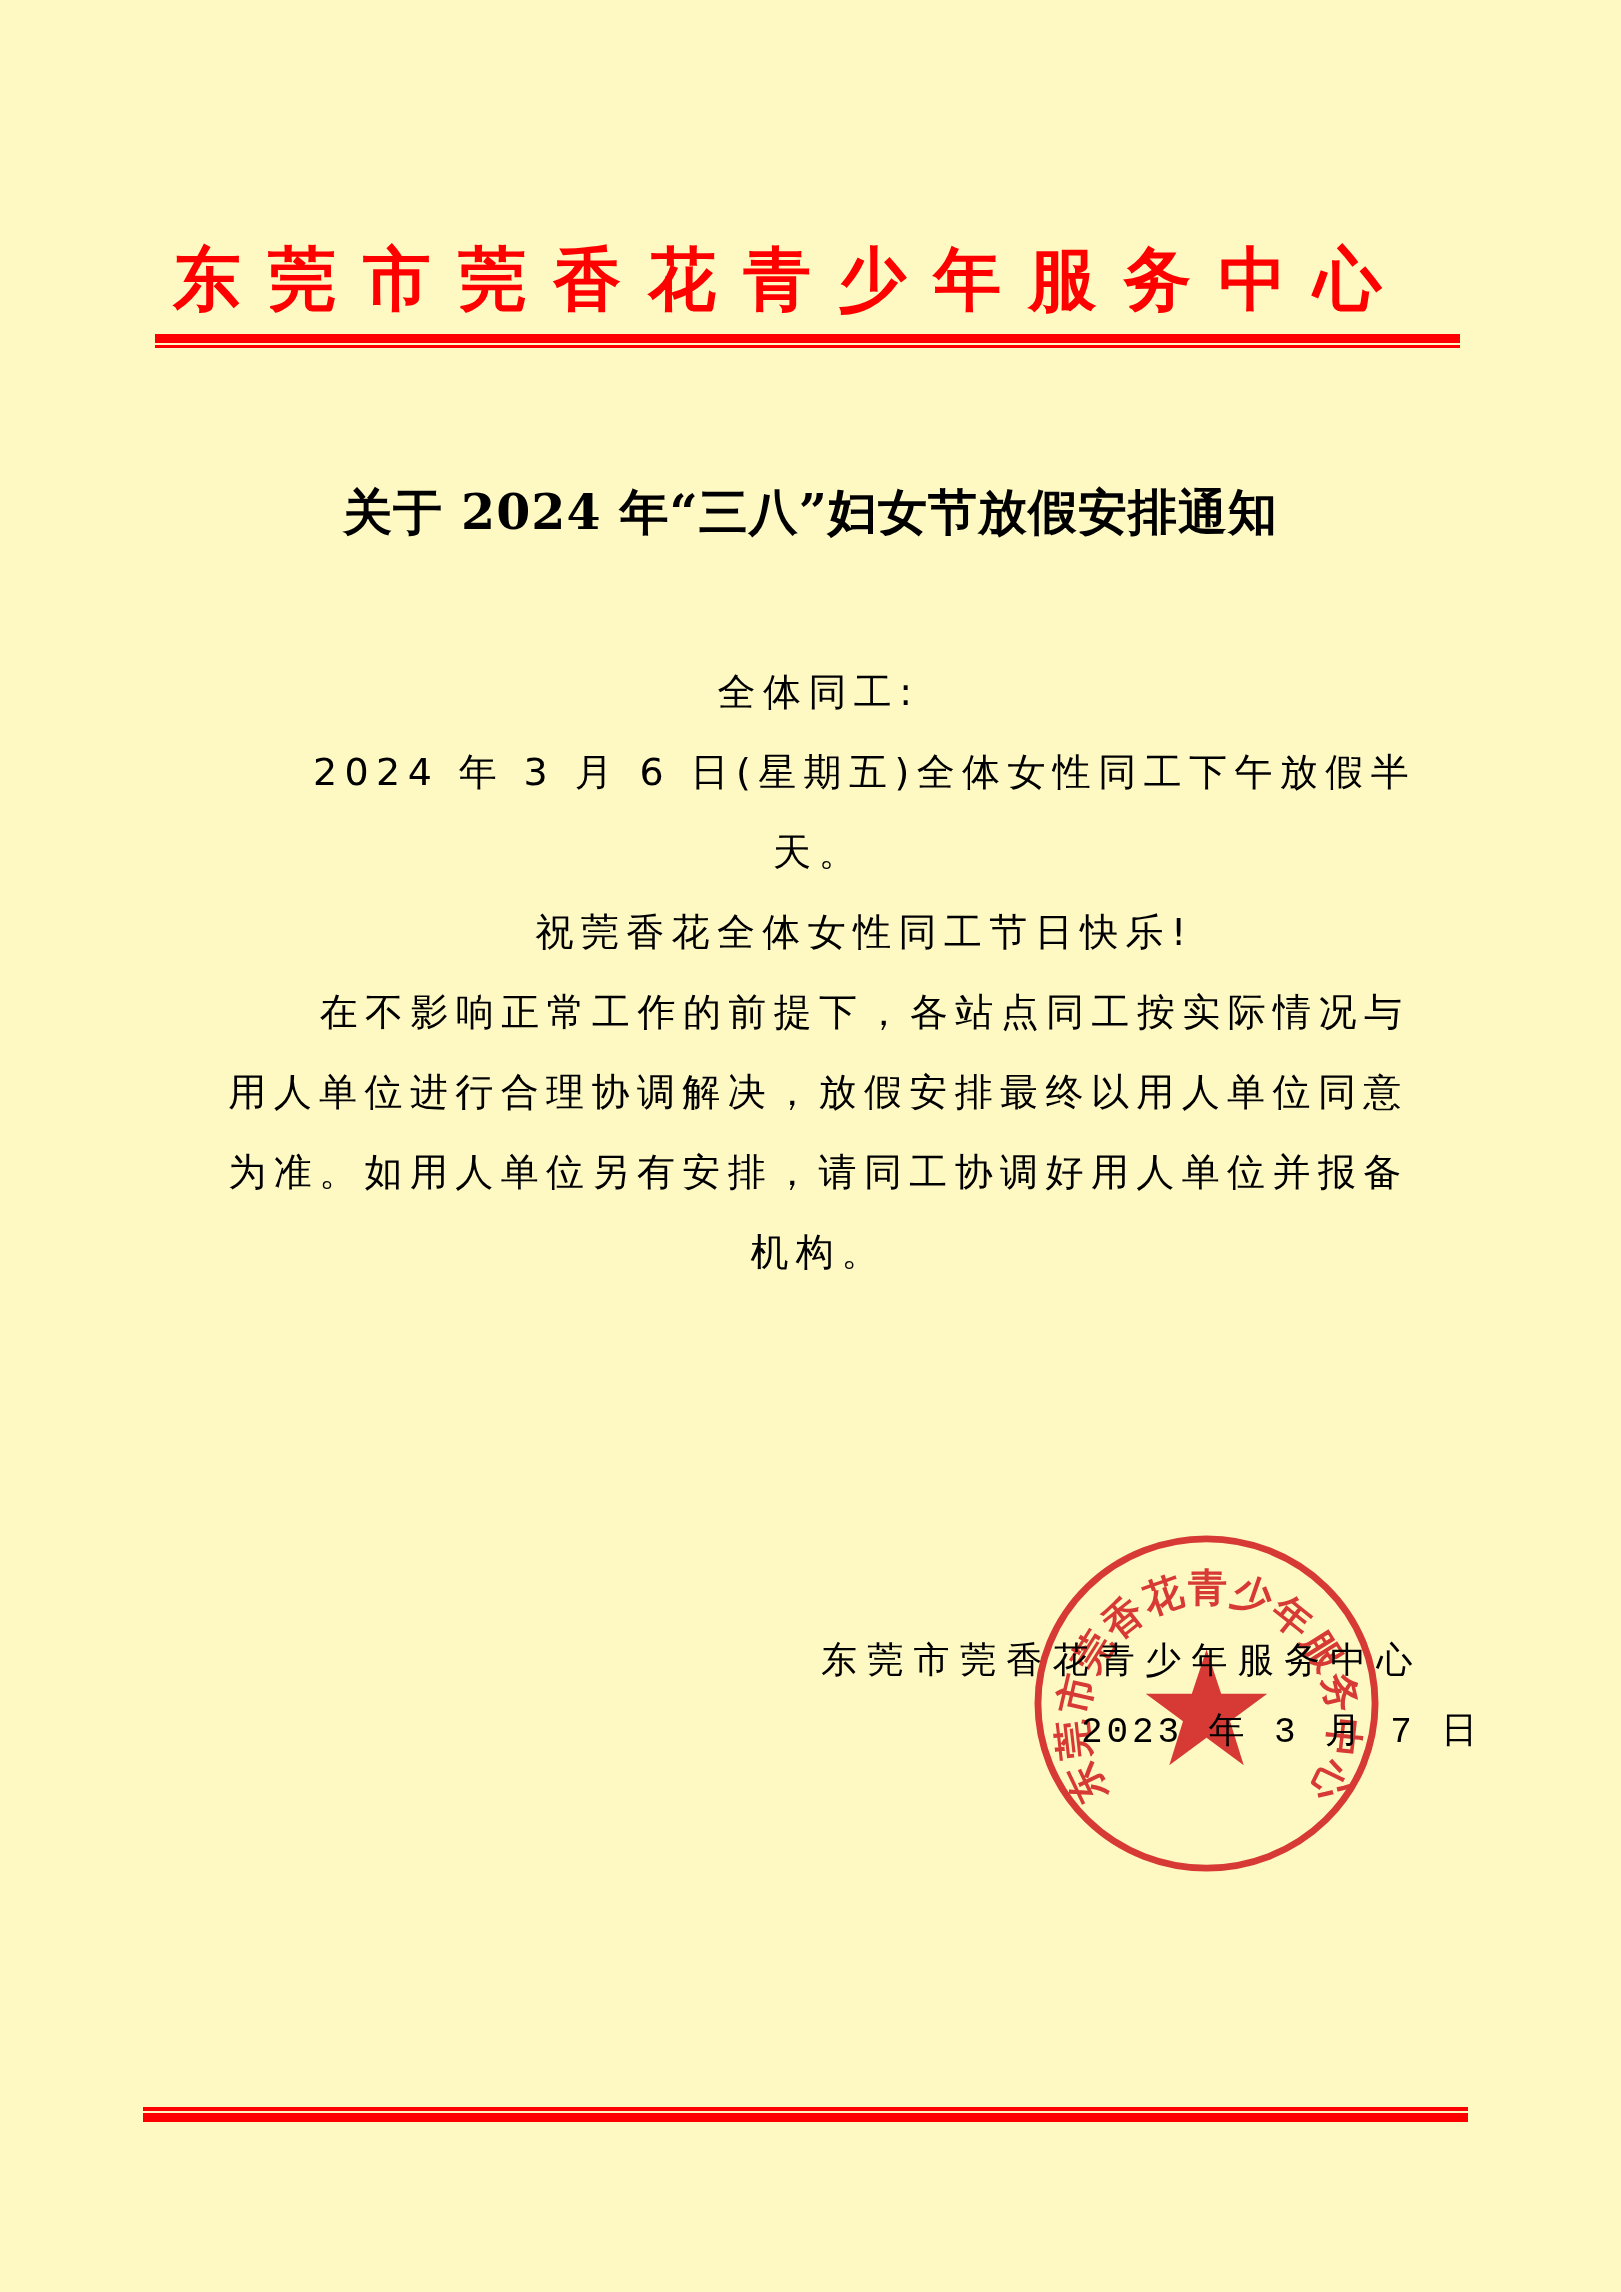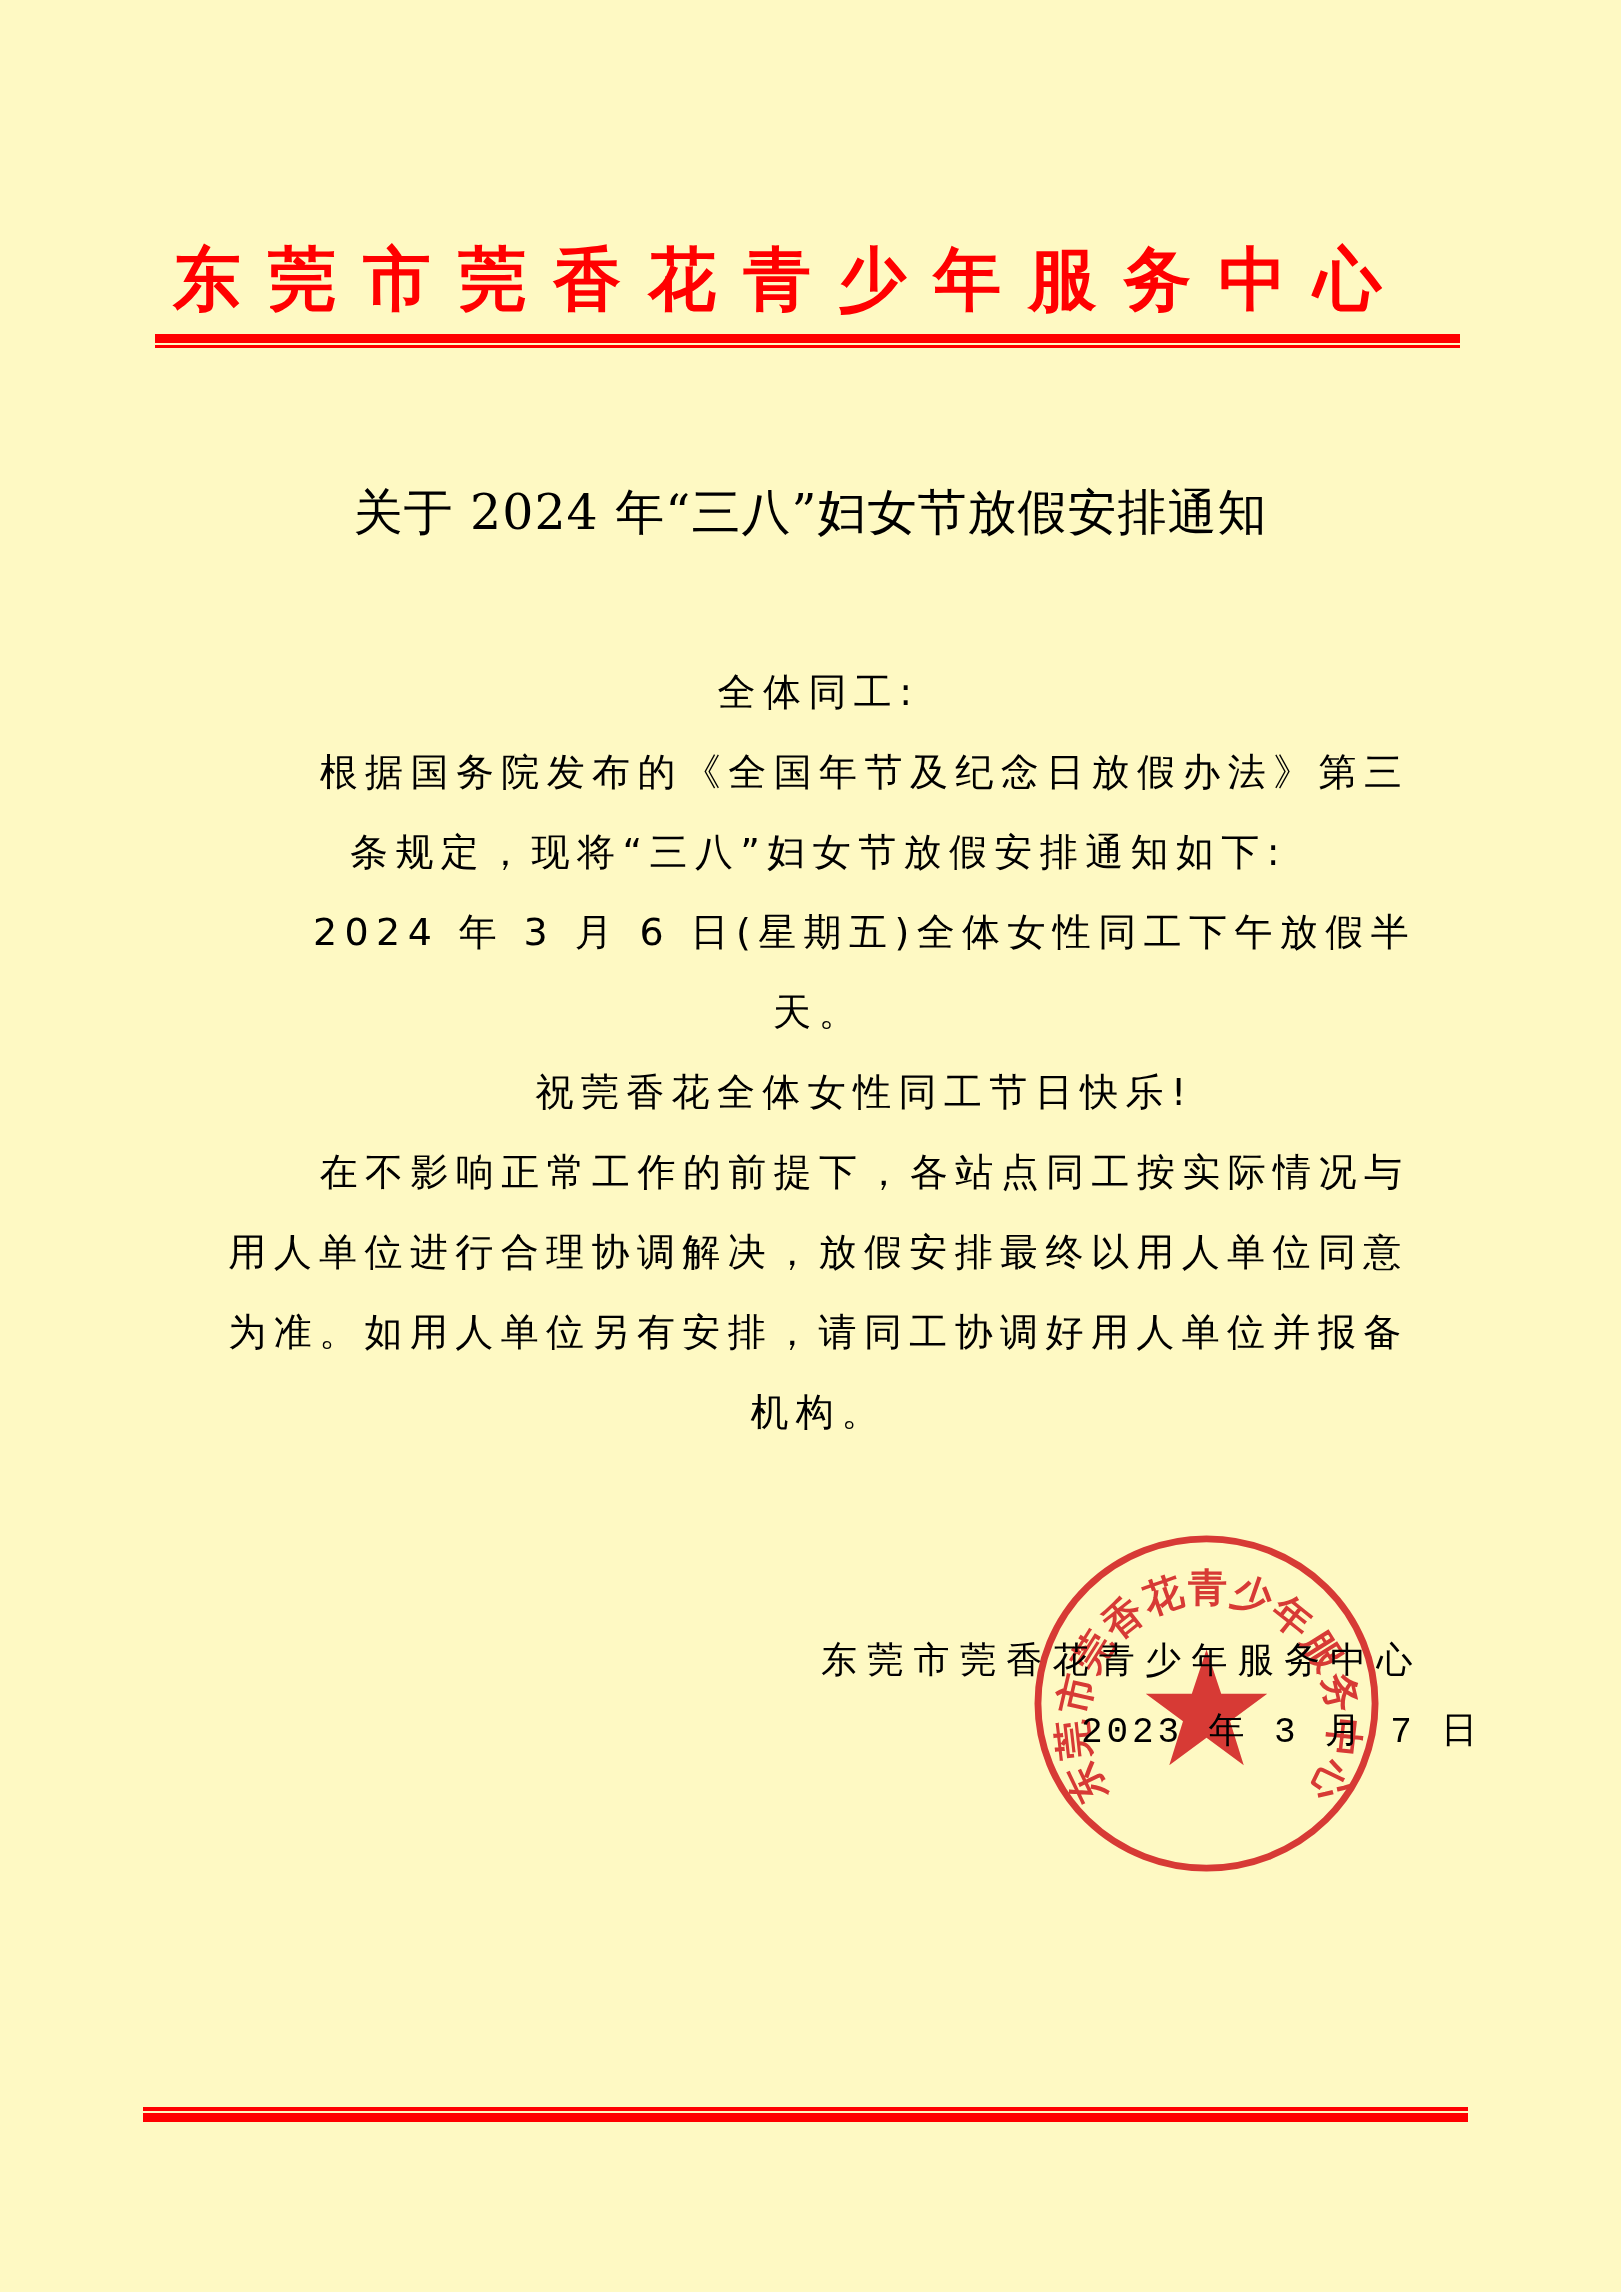--- a/index.html
+++ b/index.html
@@ -15,21 +15,21 @@
   }
   .rule { position: absolute; background: #ff0000; }
   .rule-top-thick { left: 155px; top: 334px; width: 1305px; height: 8.8px; }
   .rule-top-thin  { left: 155px; top: 345px; width: 1305px; height: 2.9px; }
   .rule-bot-thin  { left: 143px; top: 2107px; width: 1325px; height: 3.9px; }
   .rule-bot-thick { left: 143px; top: 2113px; width: 1325px; height: 8.8px; }
 
   .doc-title {
     position: absolute; left: 0; top: 478px; width: 1621px; text-align: center;
     font-family: "DejaVu Serif", "Liberation Serif", serif;
-    font-weight: normal; font-size: 49px; line-height: 69px; color: #000;
+    font-weight: bold; font-size: 49px; line-height: 69px; color: #000;
     letter-spacing: 1px; white-space: nowrap;
   }
 
   .body-text {
     position: absolute; left: 211px; top: 652px; width: 1215px;
     font-family: "DejaVu Sans", "Liberation Sans", sans-serif;
     font-size: 38px; line-height: 80px; color: #000;
     letter-spacing: 7.4px;
     text-align: center;
   }
@@ -60,21 +60,20 @@
 <div class="page">
 
   <div class="org-header">东莞市莞香花青少年服务中心</div>
   <div class="rule rule-top-thick"></div>
   <div class="rule rule-top-thin"></div>
 
   <div class="doc-title">关于 2024 年“三八”妇女节放假安排通知</div>
 
   <div class="body-text">
     <p>全体同工:</p>
-    <p class="indent">根据国务院发布的《全国年节及纪念日放假办法》第三条规定，现将“三八”妇女节放假安排通知如下:</p>
     <p class="indent">2024 年 3 月 6 日(星期五)全体女性同工下午放假半天。</p>
     <p class="indent">祝莞香花全体女性同工节日快乐!</p>
     <p class="indent">在不影响正常工作的前提下，各站点同工按实际情况与用人单位进行合理协调解决，放假安排最终以用人单位同意为准。如用人单位另有安排，请同工协调好用人单位并报备机构。</p>
   </div>
 
   <div class="signature">东莞市莞香花青少年服务中心</div>
   <div class="sign-date">2023 年 3 月 7 日</div>
 
   <svg class="seal" viewBox="0 0 357 350">
     <defs>

